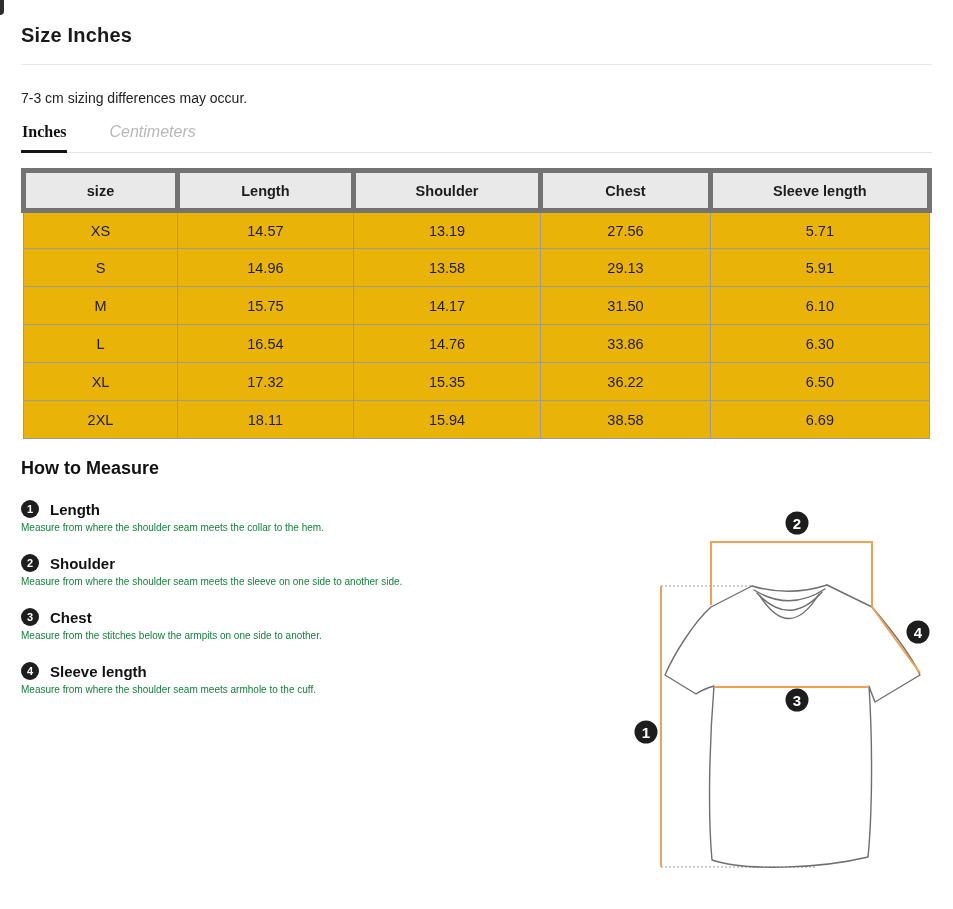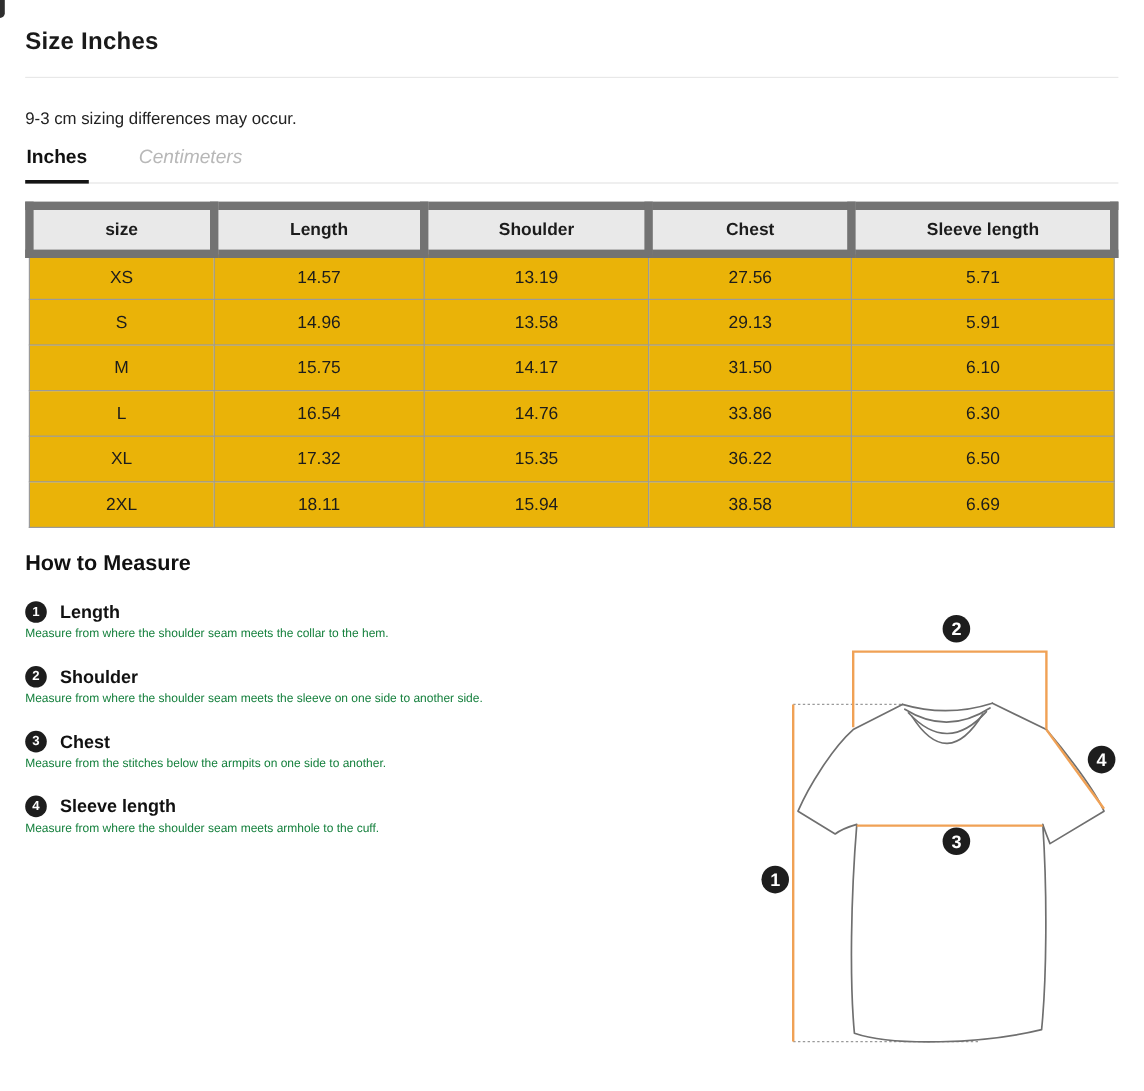--- a/index.html
+++ b/index.html
@@ -15,30 +15,30 @@
   }
   .page { padding: 24px 21px 0 21px; }
 
   .page-title { font-size: 20px; font-weight: 700; margin: 0; letter-spacing: .2px; }
   .title-divider { border: none; border-top: 1px solid #e8e8e8; margin: 17px 0 0 0; }
 
   .note { margin-top: 25px; font-size: 14px; color: #222; }
 
   .tabs { display: flex; gap: 41px; margin-top: 15px; border-bottom: 1px solid #e4e4e4; }
   .tab { font-size: 16px; padding: 2px 1px 9px 1px; cursor: pointer; margin-bottom: -1px; }
-  .tab.active { color: #111; font-weight: 600; border-bottom: 3px solid #141414; }
+  .tab.active { color: #111; font-weight: 600; border-bottom: 3px solid #141414; font-family: Liberation Serif, serif; }
   .tab.inactive { color: #b8b8b8; font-weight: 400; font-style: italic; }
 
   table.size-table {
     width: 100%; margin-top: 15px; border-collapse: collapse;
     font-size: 14.5px; text-align: center; color: #1c1c1c;
   }
   .size-table th {
     background: #e9e9e9; font-weight: 700; height: 40px;
-    border: 7px solid #737373; padding: 0 6px;
+    border: 5px solid #737373; padding: 0 6px;
   }
   .size-table td {
     height: 38px; border: 1px solid #9a9a9a; padding: 0 6px; background: #eab308;
   }
 
   .how-section { position: relative; margin-top: 19px; }
   .how-title { font-size: 18px; font-weight: 700; margin: 0; color: #111; }
 
   .measure-list { width: 610px; }
   .measure-item { display: flex; align-items: center; gap: 11px; margin-top: 21px; }
@@ -60,21 +60,21 @@
 </head>
 <body>
 
 <div class="corner-artifact"></div>
 
 <div class="page">
 
   <h1 class="page-title">Size Inches</h1>
   <hr class="title-divider">
 
-  <div class="note">9-3 cm sizing differences may occur.</div>
+  <div class="note">7-3 cm sizing differences may occur.</div>
 
   <div class="tabs">
     <div class="tab active">Inches</div>
     <div class="tab inactive">Centimeters</div>
   </div>
 
   <table class="size-table">
     <colgroup>
       <col style="width:17%">
         <col style="width:19.4%">

